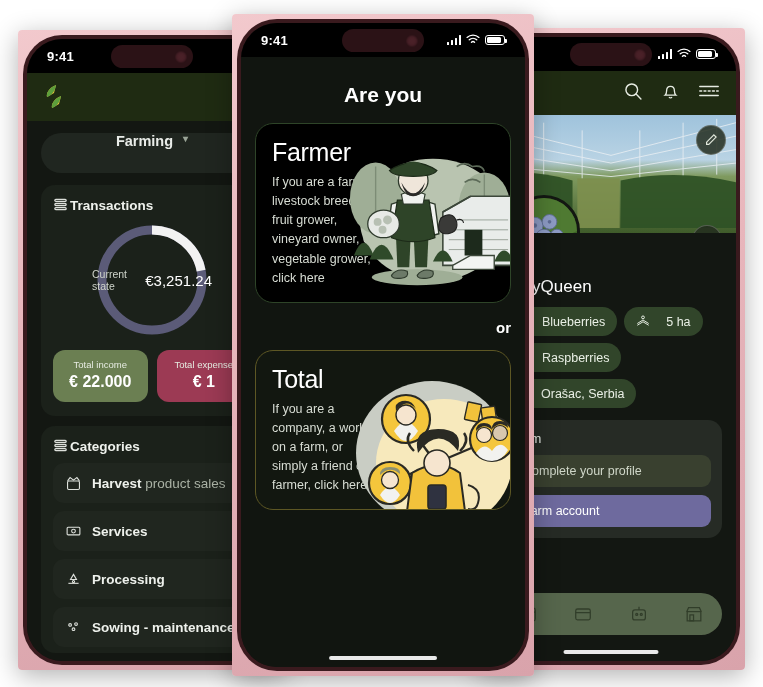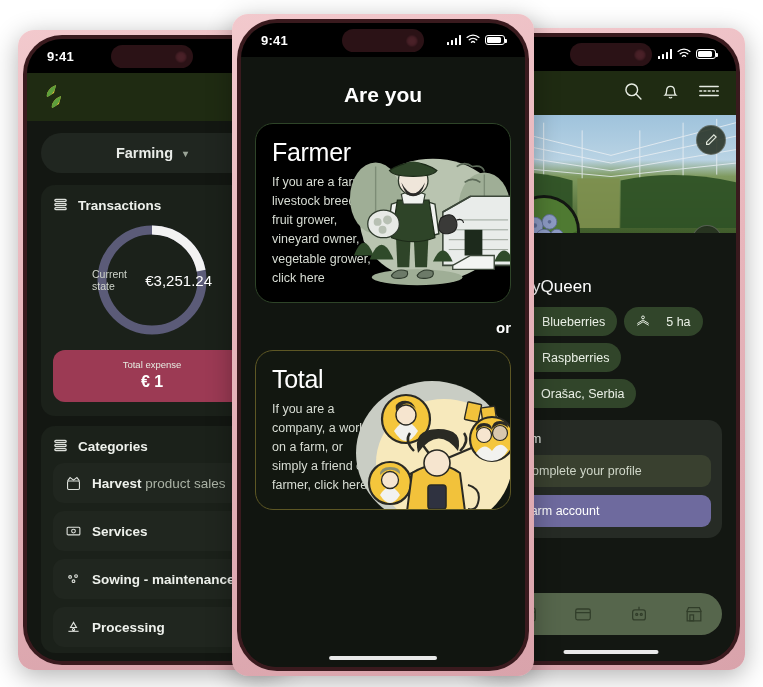--- a/index.html
+++ b/index.html
@@ -7,21 +7,21 @@
     width: 763px; height: 687px;
     background: #ffffff;
     font-family: "Liberation Sans", sans-serif;
     overflow: hidden;
   }
   .stage { position: relative; width: 763px; height: 687px; background: #fff; }
 
   
   .phone {
     position: absolute;
-    border-radius: 16px;
+    border-radius: 4px;
     background: linear-gradient(160deg,#f2c9cd 0%,#e8b6bc 40%,#d9a3ab 100%);
     padding: 5px;
     box-shadow: 0 6px 26px rgba(0,0,0,.30);
   }
   .phone-inner {
     width: 100%; height: 100%;
     border-radius: 39px;
     background: #3a1a1e;
     padding: 4px;
     overflow: hidden;
@@ -76,28 +76,28 @@
   .l-topbar {
     height: 48px; background: #1f2b12;
     display:flex; align-items:center; padding: 0 16px;
   }
   .logo { width:22px; height:26px; position:relative; }
   .logo svg { display:block; }
   .l-search { margin-left:auto; }
   .l-body { padding: 12px 14px 0; background:#131712; height: calc(100% - 82px); overflow:hidden;}
   .dropdown {
     height:40px; border-radius:20px; background:#202620;
-    display:flex; align-items:center; justify-content:center; gap:10px;
+    display:flex; justify-content:center; gap:10px;
     color:#e9ece8; font-size:14.5px; font-weight:600;
   }
   .chev { font-size:10px; color:#9aa497; }
   .card {
     margin-top:12px; background:#1b211a; border-radius:14px; padding:12px 12px 14px;
   }
-  .card-head { display:flex; align-items:center; gap:8px; color:#eef1ec; font-size:13.5px; font-weight:600;}
+  .card-head { display:flex; align-items:center; gap:0; color:#eef1ec; font-size:13.5px; font-weight:600;}
   .donut-wrap { display:flex; justify-content:center; margin-top:6px;}
   .donut { width:120px; height:120px; position:relative; }
   .donut svg { transform: rotate(-90deg); }
   .donut-label {
     position:absolute; inset:0; display:flex; flex-direction:row;
     align-items:center; justify-content:center; gap:3px;
   }
   .donut-cap { font-size:10.5px; color:#cfd4cb; }
   .donut-val { font-size:15px; color:#fff; font-weight:400; }
   .kpis { display:flex; gap:9px; margin-top:10px; }
@@ -231,20 +231,24 @@
                   <circle cx="60" cy="60" r="50" fill="none" stroke="#f2f2f2" stroke-width="9" stroke-dasharray="69 245" stroke-linecap="butt"></circle>
                 </svg>
                 <div class="donut-label">
                   <span class="donut-cap">Current state</span>
                   <span class="donut-val">€3,251.24</span>
                 </div>
               </div>
             </div>
 
             <div class="kpis">
+              <div class="kpi income">
+                <div class="kpi-l">Total income</div>
+                <div class="kpi-v">€ 22.000</div>
+              </div>
               <div class="kpi expense">
                 <div class="kpi-l">Total expense</div>
                 <div class="kpi-v">€ 1</div>
               </div>
             </div>
           </div>
 
           <div class="card" style="margin-top:10px;padding-bottom:6px;">
             <div class="card-head">
               <span class="ico">
@@ -267,33 +271,33 @@
               </div>
               <div class="cat-item">
                 <span class="ico"><svg width="17" height="17" viewBox="0 0 20 20" fill="none" stroke="#eef1ec" stroke-width="1.3">
                       <rect x="2.5" y="5" width="15" height="9" rx="1.2"></rect>
                       <circle cx="10" cy="9.5" r="2.2"></circle>
                     </svg></span>
                 <span><b>Services</b></span>
               </div>
               <div class="cat-item">
                 <span class="ico"><svg width="17" height="17" viewBox="0 0 20 20" fill="none" stroke="#eef1ec" stroke-width="1.3">
+                      <path d="M10 4 L13.5 10 H6.5 Z"></path>
+                      <path d="M4 14.5 h12"></path>
+                      <circle cx="10" cy="12.4" r="1.3"></circle>
+                    </svg></span>
+                <span><b>Processing</b></span>
+              </div>
+              <div class="cat-item">
+                <span class="ico"><svg width="17" height="17" viewBox="0 0 20 20" fill="none" stroke="#eef1ec" stroke-width="1.3">
                       <circle cx="6" cy="7" r="1.6"></circle>
                       <circle cx="13" cy="6" r="1.6"></circle>
                       <circle cx="10" cy="12" r="1.6"></circle>
                     </svg></span>
                 <span><b>Sowing - maintenance</b></span>
-              </div>
-              <div class="cat-item">
-                <span class="ico"><svg width="17" height="17" viewBox="0 0 20 20" fill="none" stroke="#eef1ec" stroke-width="1.3">
-                      <path d="M10 4 L13.5 10 H6.5 Z"></path>
-                      <path d="M4 14.5 h12"></path>
-                      <circle cx="10" cy="12.4" r="1.3"></circle>
-                    </svg></span>
-                <span><b>Processing</b></span>
               </div>
             </div>
           </div>
         </div>
 
       </div>
     </div>
   </div>
 
   <div class="phone" id="phone-right">

